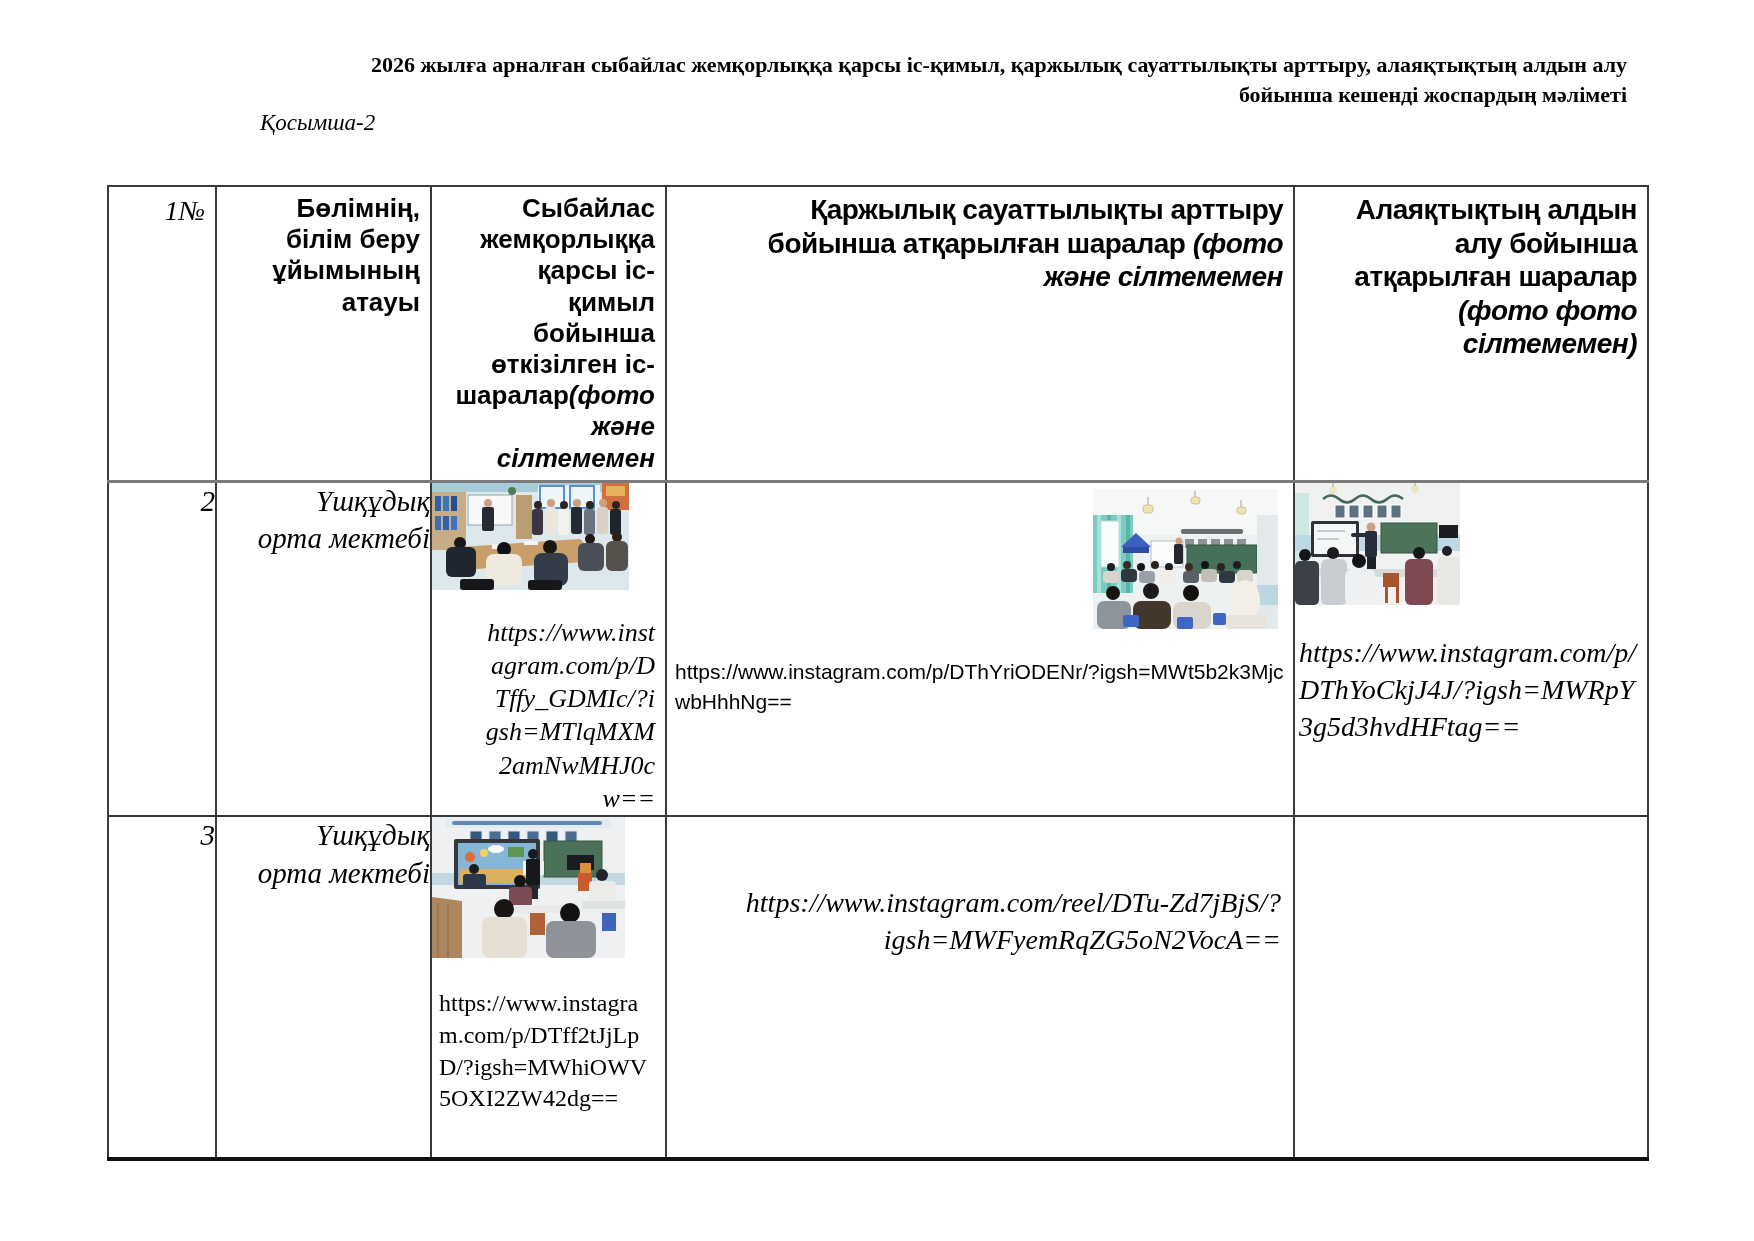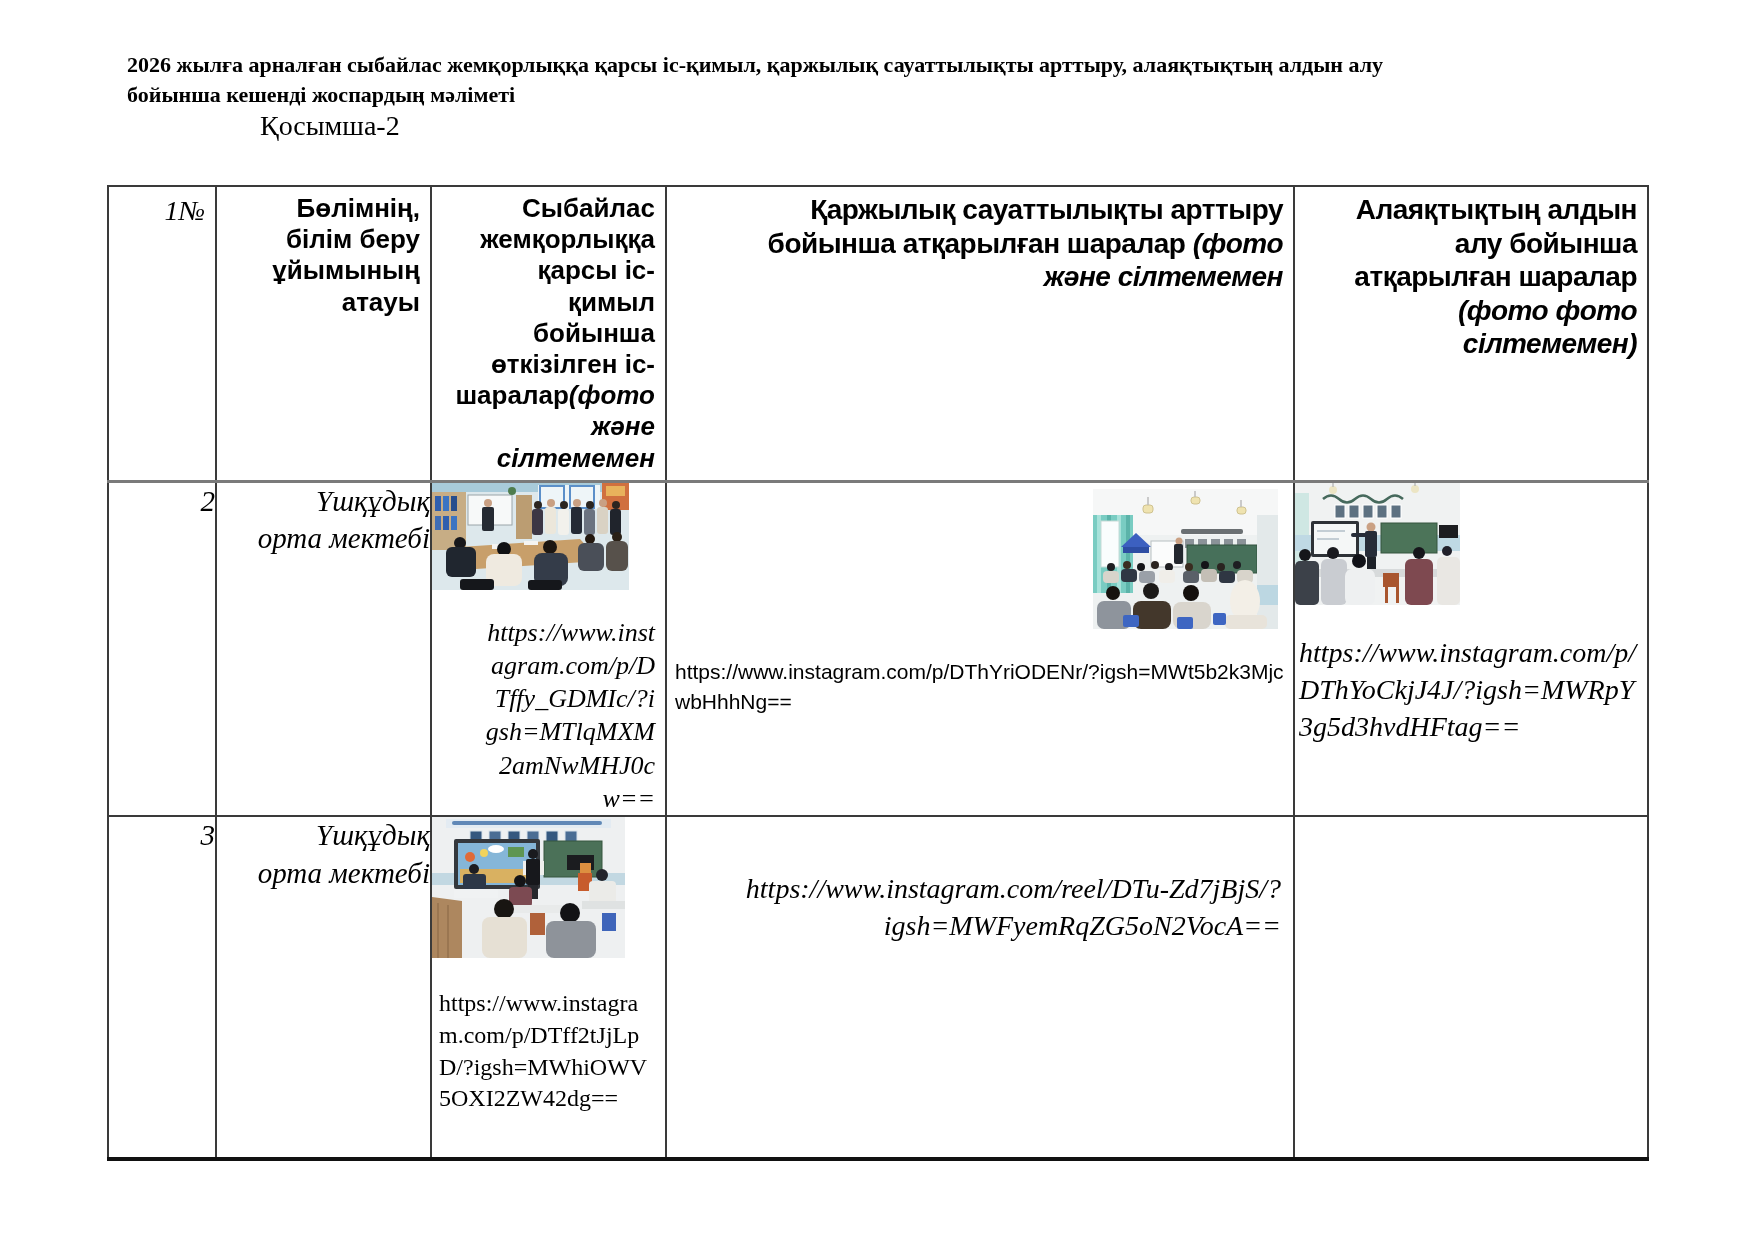--- a/index.html
+++ b/index.html
@@ -7,28 +7,28 @@
     position:relative;
     width:1754px;height:1241px;
     background:#ffffff;
     font-family:"Liberation Serif",serif;
     color:#000;
     overflow:hidden;
   }
   .doc-title{
     position:absolute;top:50px;left:0;right:0;
     margin:0 auto;width:1500px;
-    text-align:left;
+    text-align:right;
     font-family:"Liberation Serif",serif;
     font-weight:bold;font-size:22px;line-height:1.35;
     white-space:pre-line;
   }
   .appendix{
     position:absolute;left:260px;top:110px;
-    font-size:28px;
+    font-style:italic;font-size:23px;
     font-family:"Liberation Serif",serif;
   }
   table.report{
     position:absolute;left:107px;top:185px;
     width:1540px;
     border-collapse:collapse;table-layout:fixed;
     border:2px solid #2b2b2b;
     border-bottom:4px solid #111;
   }
   table.report th, table.report td{
@@ -86,21 +86,21 @@
     font-style:italic;font-size:28px;line-height:1.32;
     text-align:left;word-break:break-all;
   }
   .link-d{
     margin-top:30px;padding:0 10px 0 7px;
     font-family:"Liberation Serif",serif;
     font-size:24px;line-height:1.32;
     text-align:left;word-break:break-all;
   }
   .link-e{
-    margin-top:54px;padding:0 12px 0 20px;
+    margin-top:68px;padding:0 12px 0 20px;
     font-family:"Liberation Serif",serif;
     font-style:italic;font-size:28px;line-height:1.3;
     text-align:right;overflow-wrap:break-word;
   }
 </style>
 </head>
 <body>
 
 <div class="page">
 

